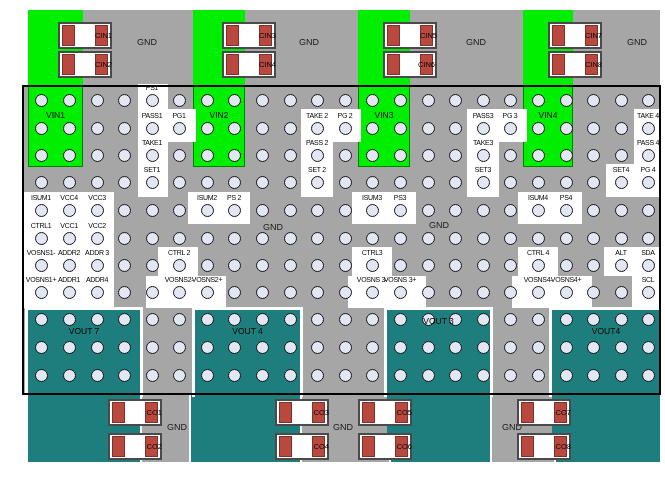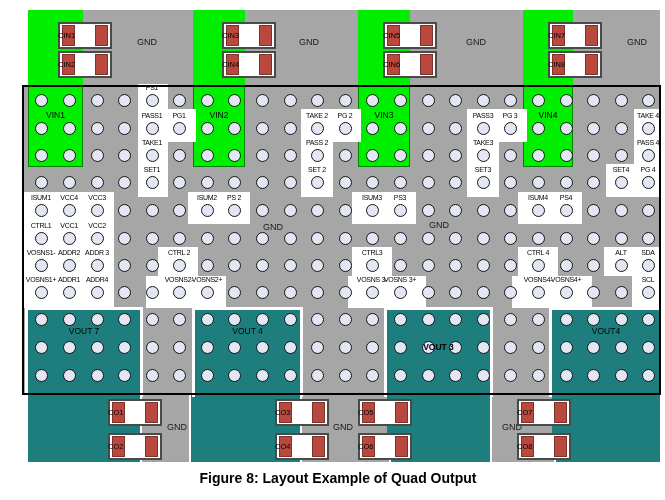--- a/index.html
+++ b/index.html
@@ -11,21 +11,21 @@
   .green{background:#00ef00;}
   .green-outline{border:1px solid rgba(0,0,0,0.45);box-sizing:border-box;background:transparent;}
   .white{background:#ffffff;}
   .bottom-strip{border-left:2px solid #fff;border-right:2px solid #fff;box-sizing:content-box;}
   .via{width:13px;height:13px;border-radius:50%;background:#e3e7f4;border:1.5px solid #141414;box-sizing:border-box;}
   .pin-label{font-size:7px;line-height:8px;letter-spacing:-0.3px;color:#000;white-space:nowrap;transform:translateX(-50%);}
   .region-label{font-size:8.5px;line-height:9px;color:#000;white-space:nowrap;transform:translateX(-50%);}
   .gnd-label{font-size:9px;line-height:10px;color:#1a1a1a;white-space:nowrap;transform:translateX(-50%);}
   .cap{background:#fff;border:2px solid #4a4a4a;box-sizing:border-box;}
   .pad{background:#b9493f;border:1px solid #7c332c;box-sizing:border-box;}
-  .cap-label{font-size:7.5px;line-height:9px;color:#000;text-align:left;white-space:nowrap;}
+  .cap-label{font-size:7.5px;line-height:9px;color:#000;text-align:right;white-space:nowrap;}
   .board-border{border:2px solid #000;box-sizing:border-box;background:transparent;}
   .caption{left:338px;top:470px;font-size:14px;font-weight:bold;color:#000;white-space:nowrap;transform:translateX(-50%);}
 </style>
 </head>
 <body>
 
 <div id="board">
   <div class="abs gray" style="left: 28px; top: 10px; width: 632px; height: 75px;"></div>
     <div class="abs gray" style="left: 22px; top: 85px; width: 639px; height: 310px;"></div>
     <div class="abs teal" style="left: 28px; top: 395px; width: 632px; height: 67px;"></div>
@@ -367,21 +367,21 @@
     <div class="abs pin-label" style="left: 400px; top: 276px;">VOSNS 3+</div>
     <div class="abs pin-label" style="left: 538px; top: 276px;">VOSNS4-</div>
     <div class="abs pin-label" style="left: 566px; top: 276px;">VOSNS4+</div>
     <div class="abs pin-label" style="left: 648px; top: 276px;">SCL</div>
     <div class="abs region-label" style="left: 55.5px; top: 111px;">VIN1</div>
     <div class="abs region-label" style="left: 219px; top: 111px;">VIN2</div>
     <div class="abs region-label" style="left: 384px; top: 111px;">VIN3</div>
     <div class="abs region-label" style="left: 548px; top: 111px;">VIN4</div>
     <div class="abs region-label" style="left: 84px; top: 327px;">VOUT 7</div>
     <div class="abs region-label" style="left: 247.5px; top: 327px;">VOUT 4</div>
-    <div class="abs region-label" style="left: 438.5px; top: 343px; font-weight: bold;">VOUT 3</div>
+    <div class="abs region-label" style="left: 438.5px; top: 317px;">VOUT 3</div>
     <div class="abs region-label" style="left: 606px; top: 327px;">VOUT4</div>
     <div class="abs gnd-label" style="left: 147px; top: 37px;">GND</div>
     <div class="abs gnd-label" style="left: 309px; top: 37px;">GND</div>
     <div class="abs gnd-label" style="left: 476px; top: 37px;">GND</div>
     <div class="abs gnd-label" style="left: 637px; top: 37px;">GND</div>
     <div class="abs gnd-label" style="left: 273px; top: 222px;">GND</div>
     <div class="abs gnd-label" style="left: 439px; top: 220px;">GND</div>
     <div class="abs gnd-label" style="left: 177px; top: 422px;">GND</div>
     <div class="abs gnd-label" style="left: 343px; top: 422px;">GND</div>
     <div class="abs gnd-label" style="left: 512px; top: 422px;">GND</div>
@@ -443,14 +443,13 @@
     <div class="abs cap-label" style="left: 358px; top: 442px; width: 54px; height: 10px;">CO6</div>
     <div class="abs cap" style="left: 517px; top: 399px; width: 54px; height: 27px;"></div>
     <div class="abs pad" style="left: 521px; top: 402px; width: 13px; height: 21px;"></div>
     <div class="abs pad" style="left: 554px; top: 402px; width: 13px; height: 21px;"></div>
     <div class="abs cap-label" style="left: 517px; top: 408px; width: 54px; height: 10px;">CO7</div>
     <div class="abs cap" style="left: 517px; top: 433px; width: 54px; height: 27px;"></div>
     <div class="abs pad" style="left: 521px; top: 436px; width: 13px; height: 21px;"></div>
     <div class="abs pad" style="left: 554px; top: 436px; width: 13px; height: 21px;"></div>
     <div class="abs cap-label" style="left: 517px; top: 442px; width: 54px; height: 10px;">CO8</div>
     <div class="abs board-border" style="left: 22px; top: 85px; width: 639px; height: 310px;"></div>
-    <div class="abs caption">Figure 8: Layout Example of Quad Output</div>
 </div>
 
 </body></html>

